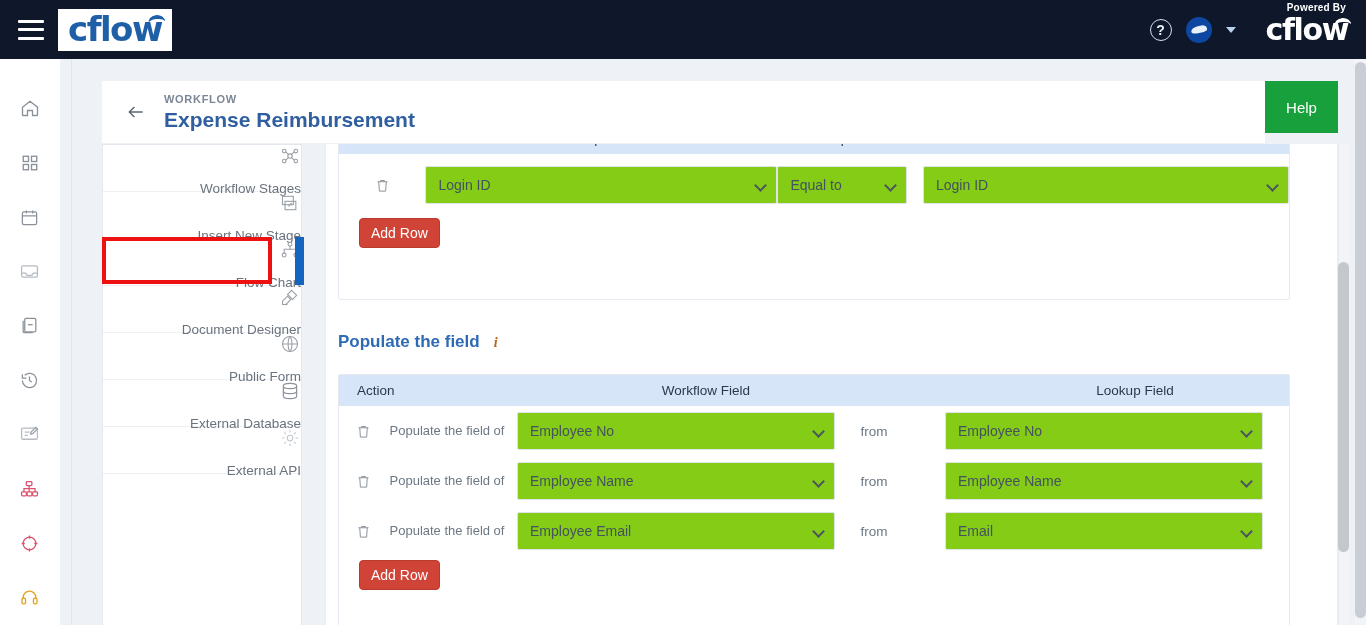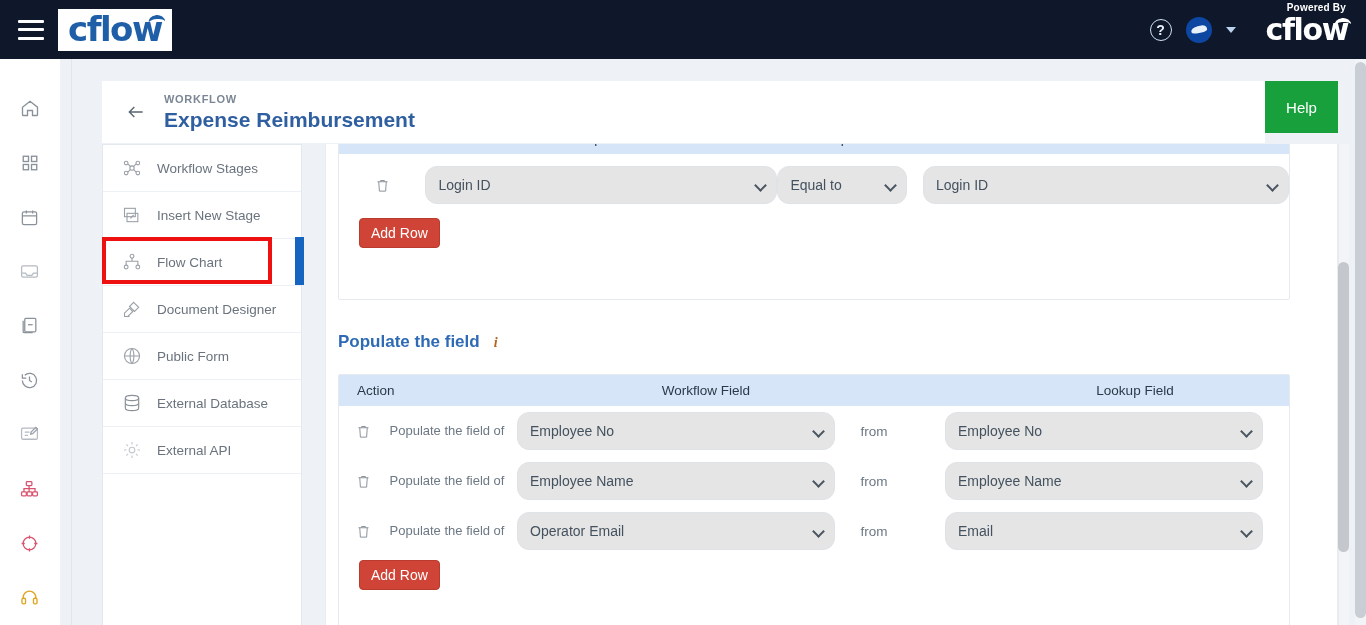--- a/index.html
+++ b/index.html
@@ -141,23 +141,23 @@
   }
 
   
   .navcard {
     position:absolute; left:30px; top:85px;
     width: 200px; height: 522px;
     background:#ffffff; border:1px solid #e3e8ee;
     overflow:hidden;
   }
   .nav-item {
-    height: 47px; display:flex; align-items:center;
+    height: 47px; display:flex; align-items:flex-end;
     border-bottom: 1px solid #edf0f4;
-    padding-left: 18px; gap: 14px; cursor:pointer;
+    padding-left: 18px; gap: 14px; cursor:pointer;flex-direction:column;
   }
   .nav-ico { width: 22px; height:22px; display:flex; align-items:center; justify-content:center; flex:0 0 22px;}
   .nav-label { font-size: 13.5px; color:#6a737d; }
   .nav-item.active .nav-label { color:#2f5fa0; }
 
   .nav-highlight {
     position:absolute; left:30px; top:178px;
     width: 170px; height: 47px;
     border: 4px solid #ee1111; pointer-events:none;
   }
@@ -189,22 +189,22 @@
   }
   .tbl-body { padding: 0; }
   .row {
     display:flex; align-items:center; height: 62px;
   }
   .cell { display:flex; align-items:center; }
   .trash { cursor:pointer; display:flex; align-items:center; justify-content:center; }
 
   select, .fakeselect {
     appearance:none; -webkit-appearance:none;
-    border:1px solid #dfe3e8; border-radius:12px;
-    height: 38px; background:#e5e5e5;
+    border:1px solid #dfe3e8; border-radius:2px;
+    height: 38px; background:#84cc16;
     font-size: 14px; color:#44525f;
     padding: 0 30px 0 12px;
     font-family: "Liberation Sans", sans-serif;
     cursor:pointer; position:relative;
     display:flex; align-items:center;
   }
   .fakeselect .chev {
     position:absolute; right: 11px; top: 14px;
     width: 9px; height: 9px;
     border-right: 2px solid #4a5560; border-bottom: 2px solid #4a5560;
@@ -567,21 +567,21 @@
                 <svg width="15" height="17" viewBox="0 0 24 24" fill="none" stroke="#8d949b" stroke-width="1.6">
                     <path d="M4 6h16M9 6V4h6v2M6 6l1 15h10l1-15"></path>
                   </svg>
               </span>
             </div>
             <div class="cell" style="width:130px;">
               <div class="lbl-populate">Populate the field of</div>
             </div>
             <div class="cell" style="width:333px;">
               <div class="fakeselect" style="width:318px;">
-                <span class="val">Operator Email</span>
+                <span class="val">Employee Email</span>
                 <span class="chev"></span>
               </div>
             </div>
             <div class="cell" style="width:95px;">
               <div class="lbl-from">from</div>
             </div>
             <div class="cell" style="width:330px;">
               <div class="fakeselect" style="width:318px;">
                 <span class="val">Email</span>
                 <span class="chev"></span>

